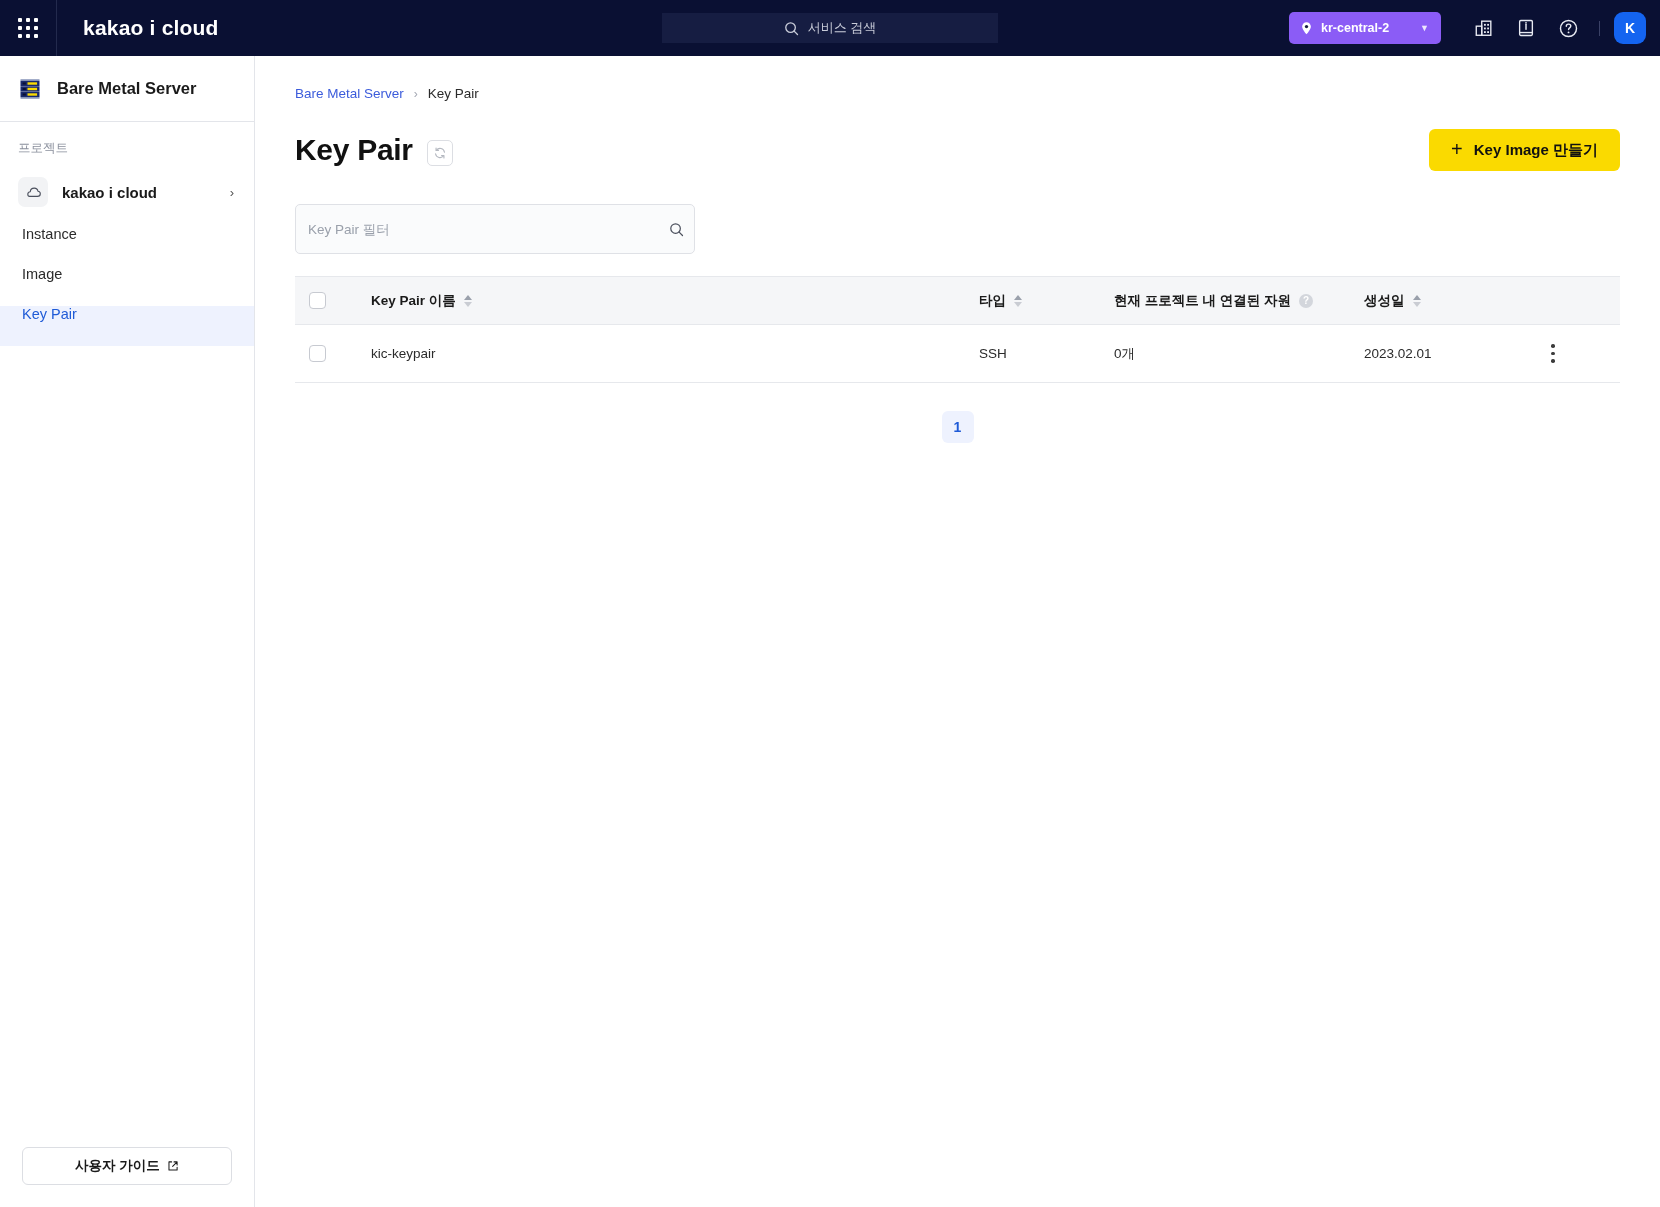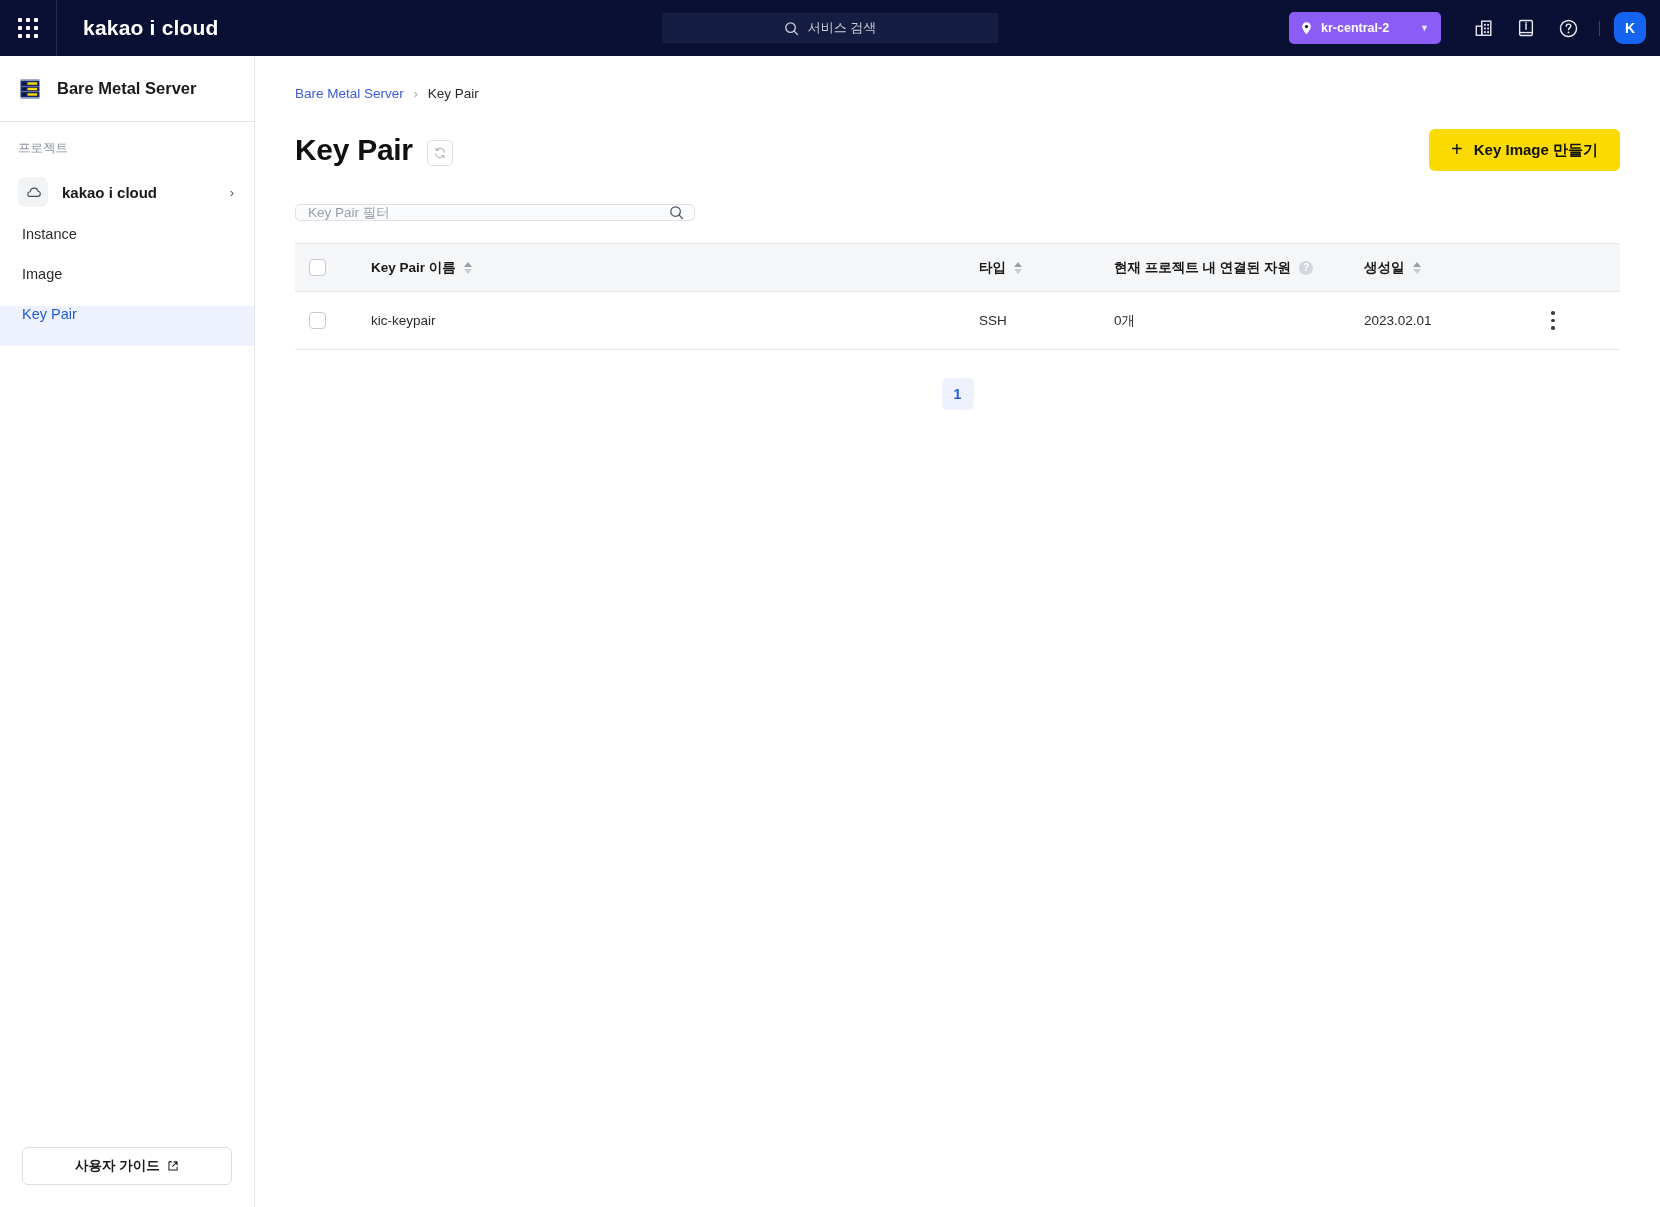--- a/index.html
+++ b/index.html
@@ -135,21 +135,21 @@
     border: none; border-radius: 6px;
     height: 42px; padding: 0 22px;
     font-size: 15px; font-weight: 700;
     display: flex; align-items: center; gap: 11px; cursor: pointer;
     font-family: "Liberation Sans", sans-serif;
   }
   .plus { font-size: 20px; font-weight: 400; line-height: 1; margin-top: -2px; }
 
   .filter-row { padding: 33px 40px 0 40px; }
   .filter-box {
-    width: 400px; height: 17px;
+    width: 400px; height: 50px;
     border: 1px solid #dfe1e6; border-radius: 5px; background: #fafbfc;
     display: flex; align-items: center; padding: 0 10px 0 12px;
   }
   .filter-box input {
     flex: 1; border: none; outline: none; background: transparent;
     font-size: 13.5px; color: #2b2b2b; font-family: "Liberation Sans", sans-serif;
   }
   .filter-box input::placeholder { color: #9aa0ab; }
   .filter-srch { cursor: pointer; display: flex; }
 

